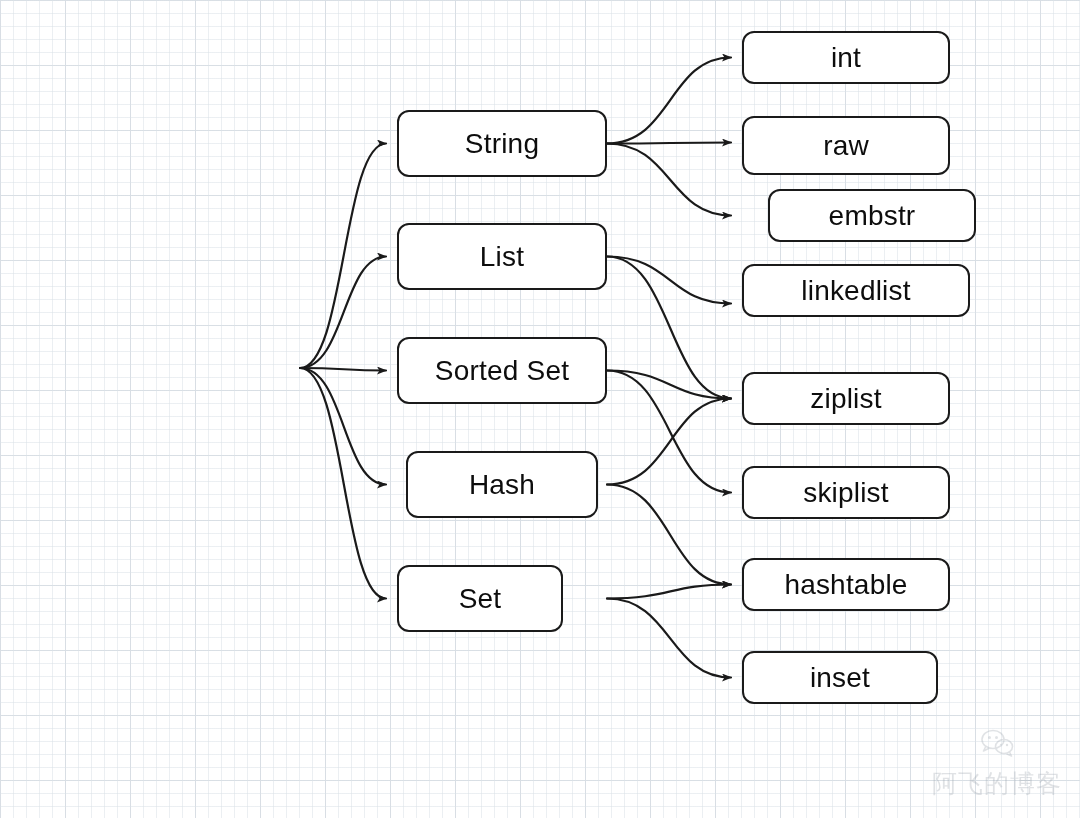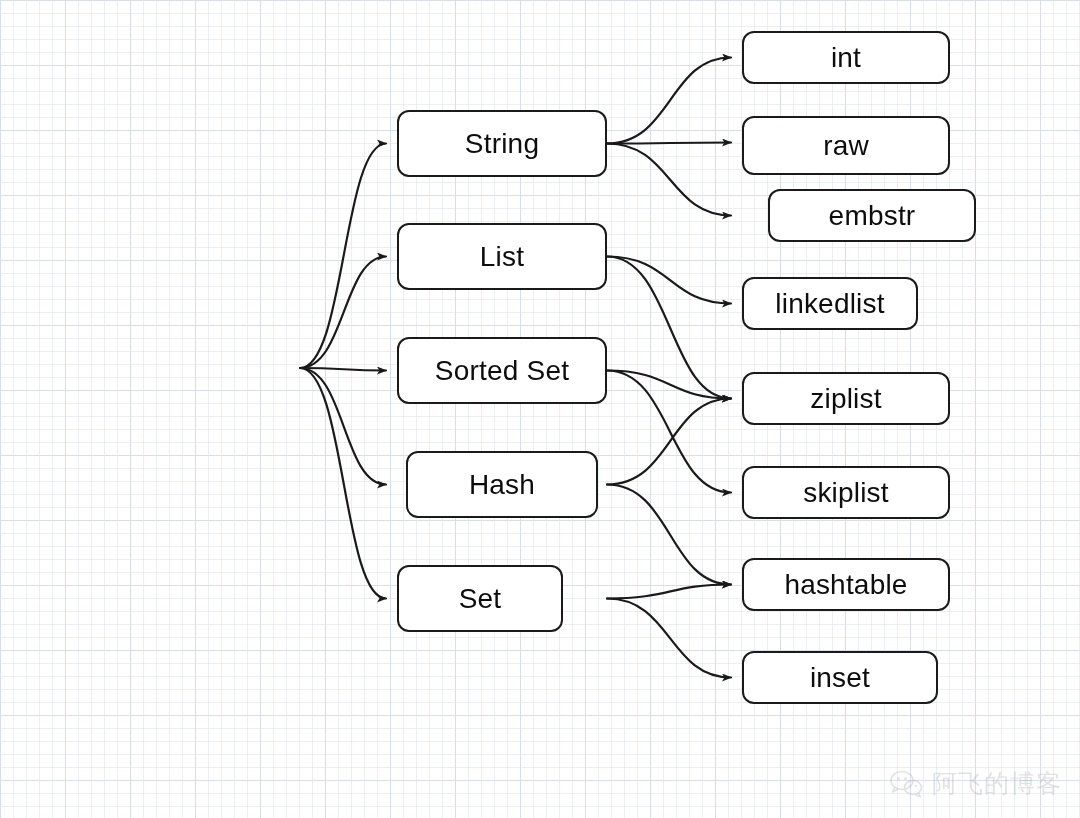--- a/index.html
+++ b/index.html
@@ -50,20 +50,21 @@
   }
   #watermark {
     position: absolute;
     right: 18px;
     bottom: 18px;
     display: flex;
     align-items: center;
     gap: 9px;
     opacity: 0.30;
     z-index: 3;
+    flex-direction: column;
   }
   #watermark .wm-text {
     font-size: 25px;
     color: #9aa2ab;
     font-family: "DejaVu Sans", sans-serif;
     letter-spacing: 1px;
     white-space: nowrap;
   }
   #watermark .wm-icon {
     width: 34px;
@@ -121,21 +122,21 @@
 
   <div class="node" style="left: 742px; top: 31px; width: 208px; height: 53px;">
     <span class="node-label">int</span>
   </div>
   <div class="node" style="left: 742px; top: 116px; width: 208px; height: 59px;">
     <span class="node-label">raw</span>
   </div>
   <div class="node" style="left: 742px; top: 189px; width: 208px; height: 53px; margin-left: 26px;">
     <span class="node-label">embstr</span>
   </div>
-  <div class="node" style="left: 742px; top: 277px; width: 176px; height: 53px;">
+  <div class="node" style="left: 742px; top: 264px; width: 228px; height: 53px;">
     <span class="node-label">linkedlist</span>
   </div>
   <div class="node" style="left: 742px; top: 372px; width: 208px; height: 53px;">
     <span class="node-label">ziplist</span>
   </div>
   <div class="node" style="left: 742px; top: 466px; width: 208px; height: 53px;">
     <span class="node-label">skiplist</span>
   </div>
   <div class="node" style="left: 742px; top: 558px; width: 208px; height: 53px;">
     <span class="node-label">hashtable</span>

